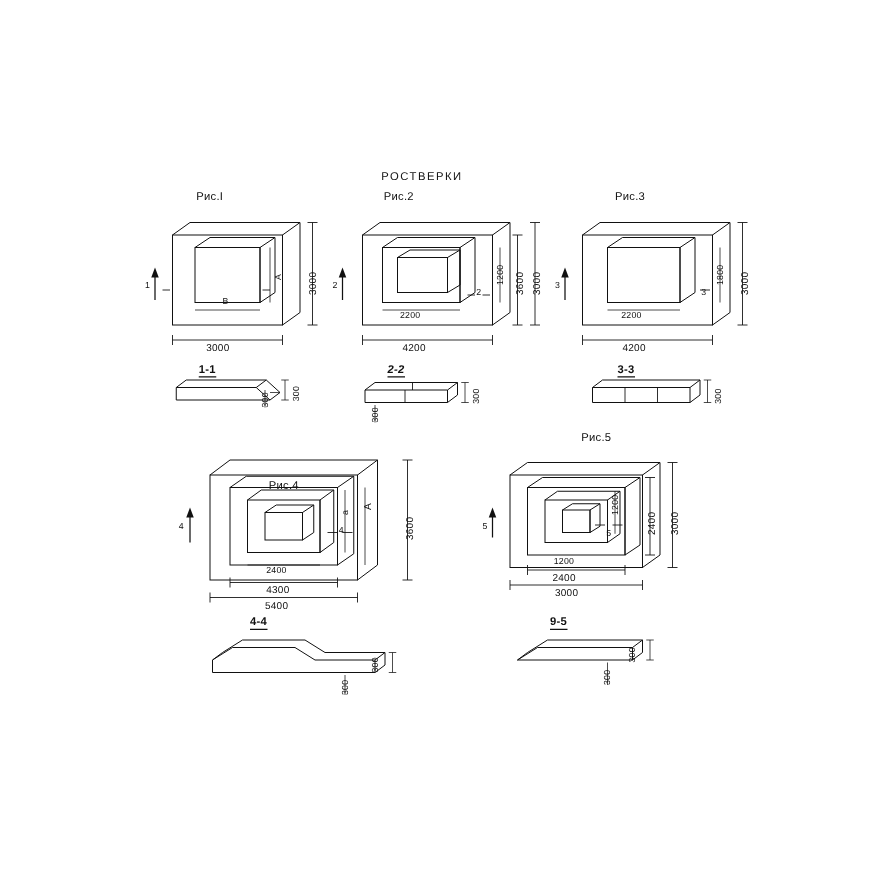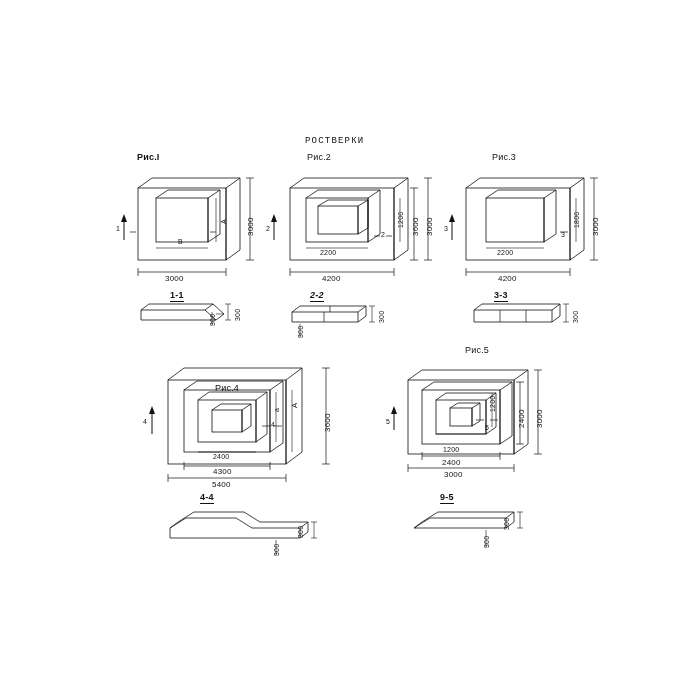--- a/index.html
+++ b/index.html
@@ -25,21 +25,20 @@
     position: absolute;
     font-family: "Liberation Sans", sans-serif;
     font-size: 8px;
     color: #111;
     white-space: nowrap;
     letter-spacing: 0.2px;
   }
   .lbl.title {
     font-size: 9px;
     letter-spacing: 1.2px;
-    font-family: Liberation Mono, monospace;
   }
   .lbl.fig {
     font-size: 9px;
   }
   .lbl.sec {
     font-size: 9px;
     font-weight: bold;
   }
   .lbl.vert {
     transform-origin: left top;
@@ -261,27 +260,27 @@
       <path d="M520 512 L520 528" stroke-width="0.6"></path>
       <path d="M517 512 L523 512" stroke-width="0.6"></path>
       <path d="M517 528 L523 528" stroke-width="0.6"></path>
       <path d="M486 530 L486 548" stroke-width="0.6"></path>
     </g>
   </g>
 </svg>
 
 <div class="lbl title" style="left:305px; top:136px;">РОСТВЕРКИ</div>
 
-<div class="lbl fig" style="left:137px; top:152px;font-weight:bold;">Рис.I</div>
+<div class="lbl fig" style="left:157px; top:152px;">Рис.I</div>
 <div class="lbl tiny" style="left:116px; top:225px;">1</div>
 <div class="lbl tiny" style="left:178px; top:238px;">B</div>
 <div class="lbl tiny vert" style="left:220px; top:224px;">A</div>
 <div class="lbl" style="left:165px; top:274px;">3000</div>
 <div class="lbl vert" style="left:246px; top:236px;">3000</div>
-<div class="lbl sec" style="left:170px; top:290px;text-align:center;"><span class="u">1-1</span></div>
+<div class="lbl sec" style="left:159px; top:290px;text-align:center;"><span class="u">1-1</span></div>
 <div class="lbl tiny vert" style="left:209px; top:326px;">300</div>
 <div class="lbl tiny vert" style="left:234px; top:321px;">300</div>
 
 <div class="lbl fig" style="left:307px; top:152px;">Рис.2</div>
 <div class="lbl tiny" style="left:266px; top:225px;">2</div>
 <div class="lbl tiny" style="left:381px; top:231px;">2</div>
 <div class="lbl tiny" style="left:320px; top:249px;">2200</div>
 <div class="lbl" style="left:322px; top:274px;">4200</div>
 <div class="lbl tiny vert" style="left:397px; top:228px;">1200</div>
 <div class="lbl vert" style="left:411px; top:236px;">3600</div>

